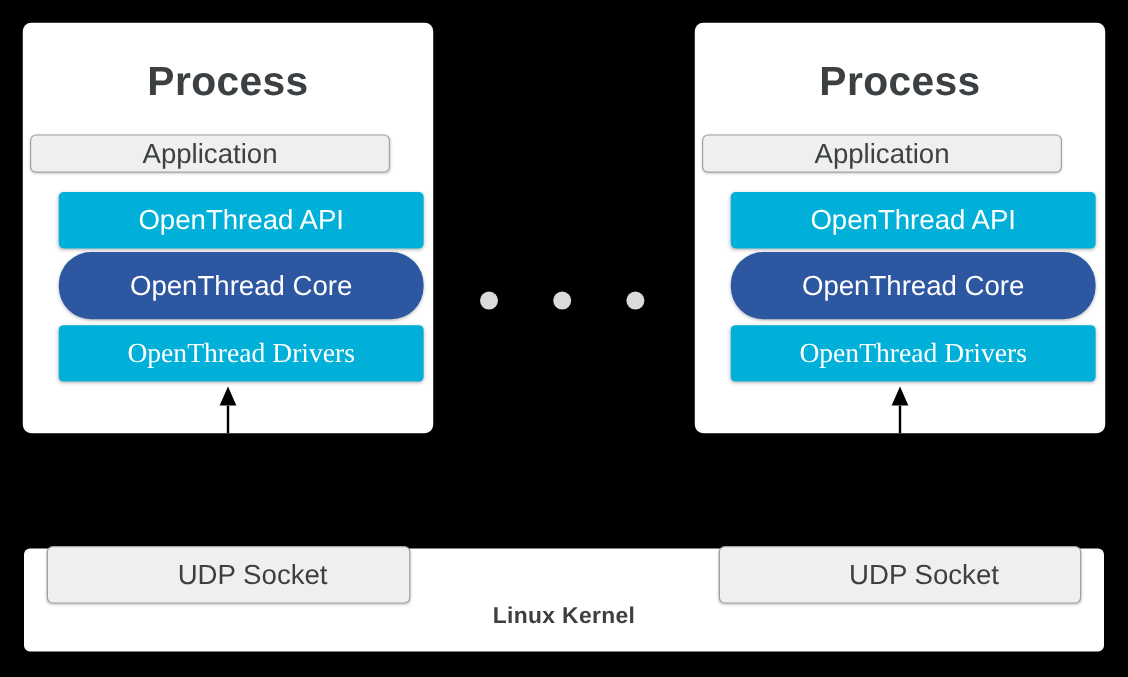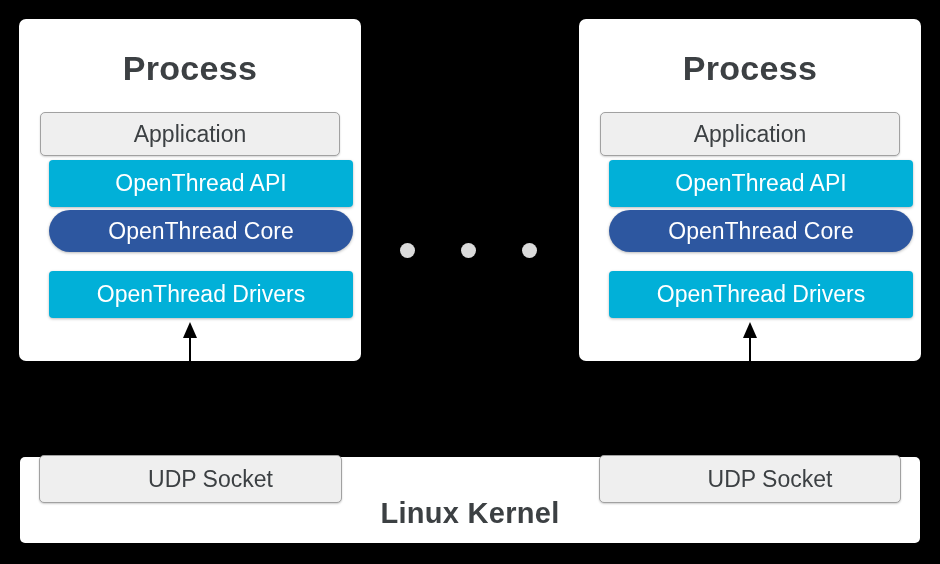--- a/index.html
+++ b/index.html
@@ -47,33 +47,33 @@
     display: flex;
     align-items: center;
     justify-content: center;
     font-size: 23px;
     color: var(--layer-text, #fff);
     border-radius: 4px;
     box-shadow: 0 1px 3px rgba(0,0,0,0.28);
     box-sizing: border-box;
   }
   .layer.app {
-    left: 21px;
+    left: 6px;
     width: 300px;
     top: 93px;
-    height: 44px;
+    height: 32px;
     background: var(--muted-box-fill, #efefef);
     border: 1.5px solid var(--muted-box-border, #a1a1a1);
     border-radius: 5px;
     color: var(--dark-text, #3c4043);
     box-shadow: 0 1px 2px rgba(0,0,0,0.18);
   }
   .layer.api     { top: 141px; height: 47px; background: var(--cyan, #01b0d8); }
-  .layer.core    { top: 191px; height: 42px; background: var(--blue, #2d57a0); border-radius: 27px; }
-  .layer.drivers { top: 252px; height: 47px; background: var(--cyan, #01b0d8); }
+  .layer.core    { top: 191px; height: 56px; background: var(--blue, #2d57a0); border-radius: 27px; }
+  .layer.drivers { top: 252px; height: 47px; background: var(--cyan, #01b0d8); font-family: Liberation Serif, serif; }
 
   
   .arrow {
     position: absolute;
     left: 50%;
     top: 303px;
     transform: translateX(-50%);
     width: 16px;
     height: 39px;
     display: flex;
@@ -121,21 +121,21 @@
     background: var(--panel, #fff);
     border-radius: 5px;
   }
   .kernel-label {
     position: absolute;
     left: 0; right: 0; top: 0; bottom: 0;
     display: flex;
     align-items: center;
     justify-content: center;
     padding-top: 27px;
-    font-size: 29px;
+    font-size: 19px;
     font-weight: 700;
     color: var(--dark-text, #3c4043);
     letter-spacing: 0.3px;
   }
   .udp {
     position: absolute;
     top: -2px;
     height: 48px;
     background: var(--muted-box-fill, #efefef);
     border: 1.5px solid var(--muted-box-border, #a1a1a1);

